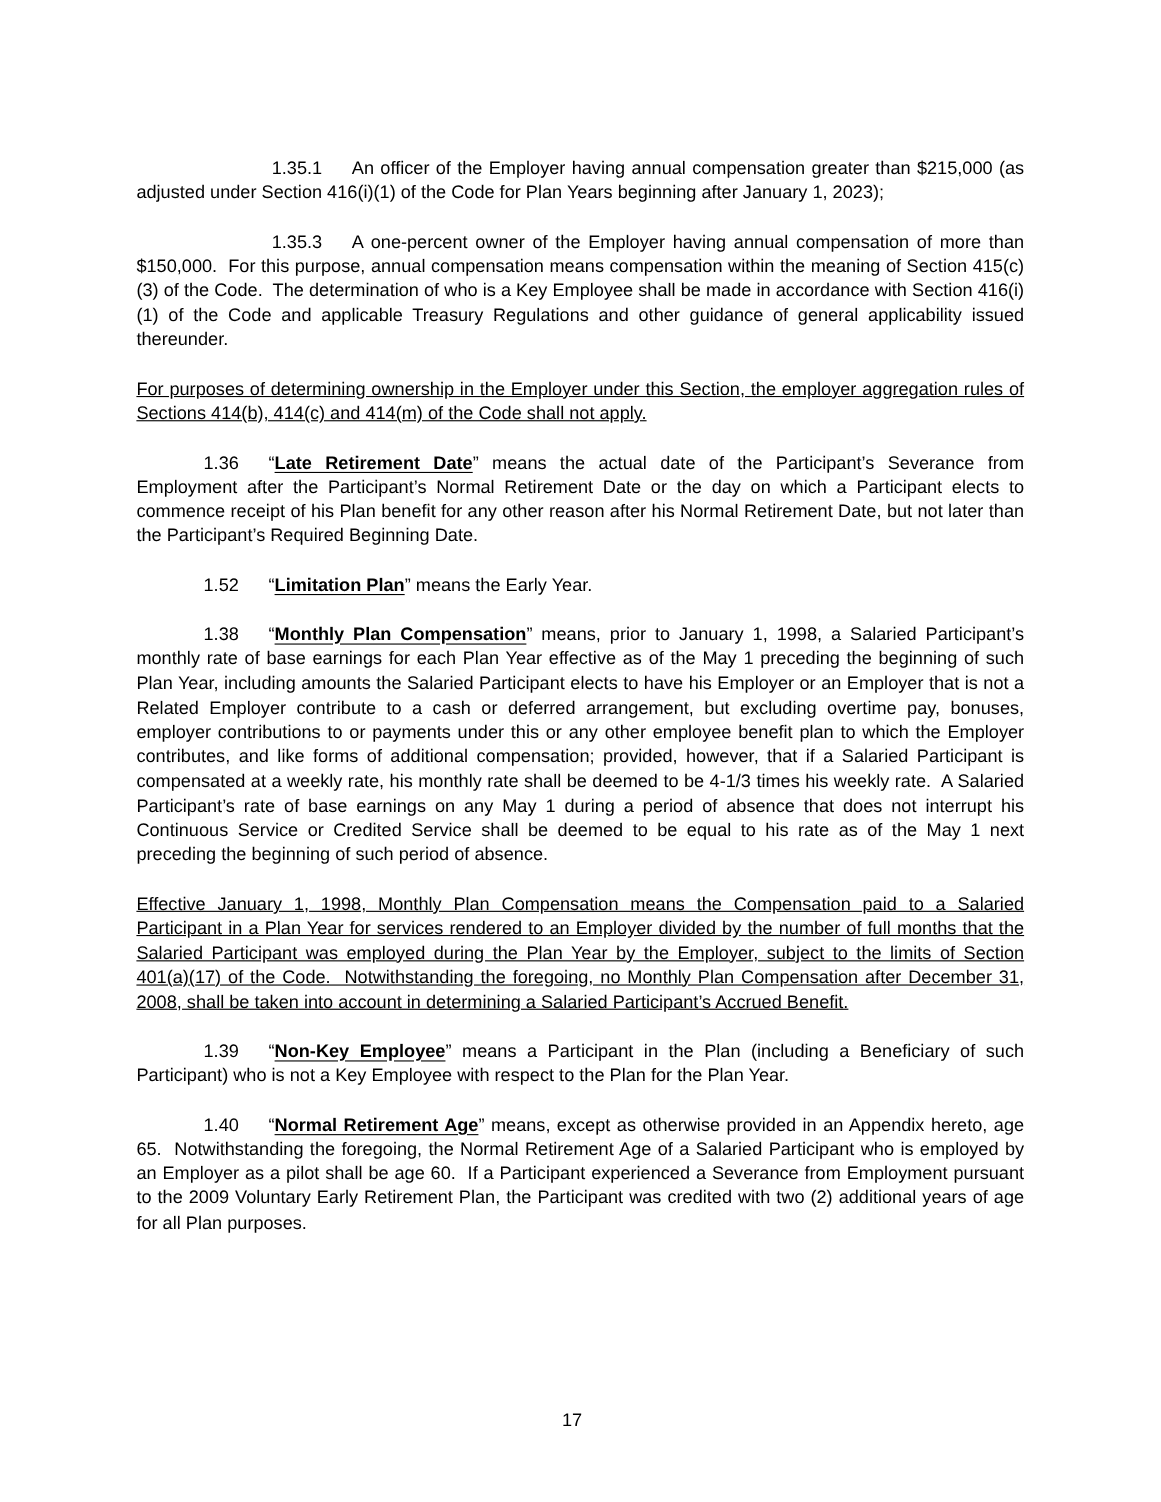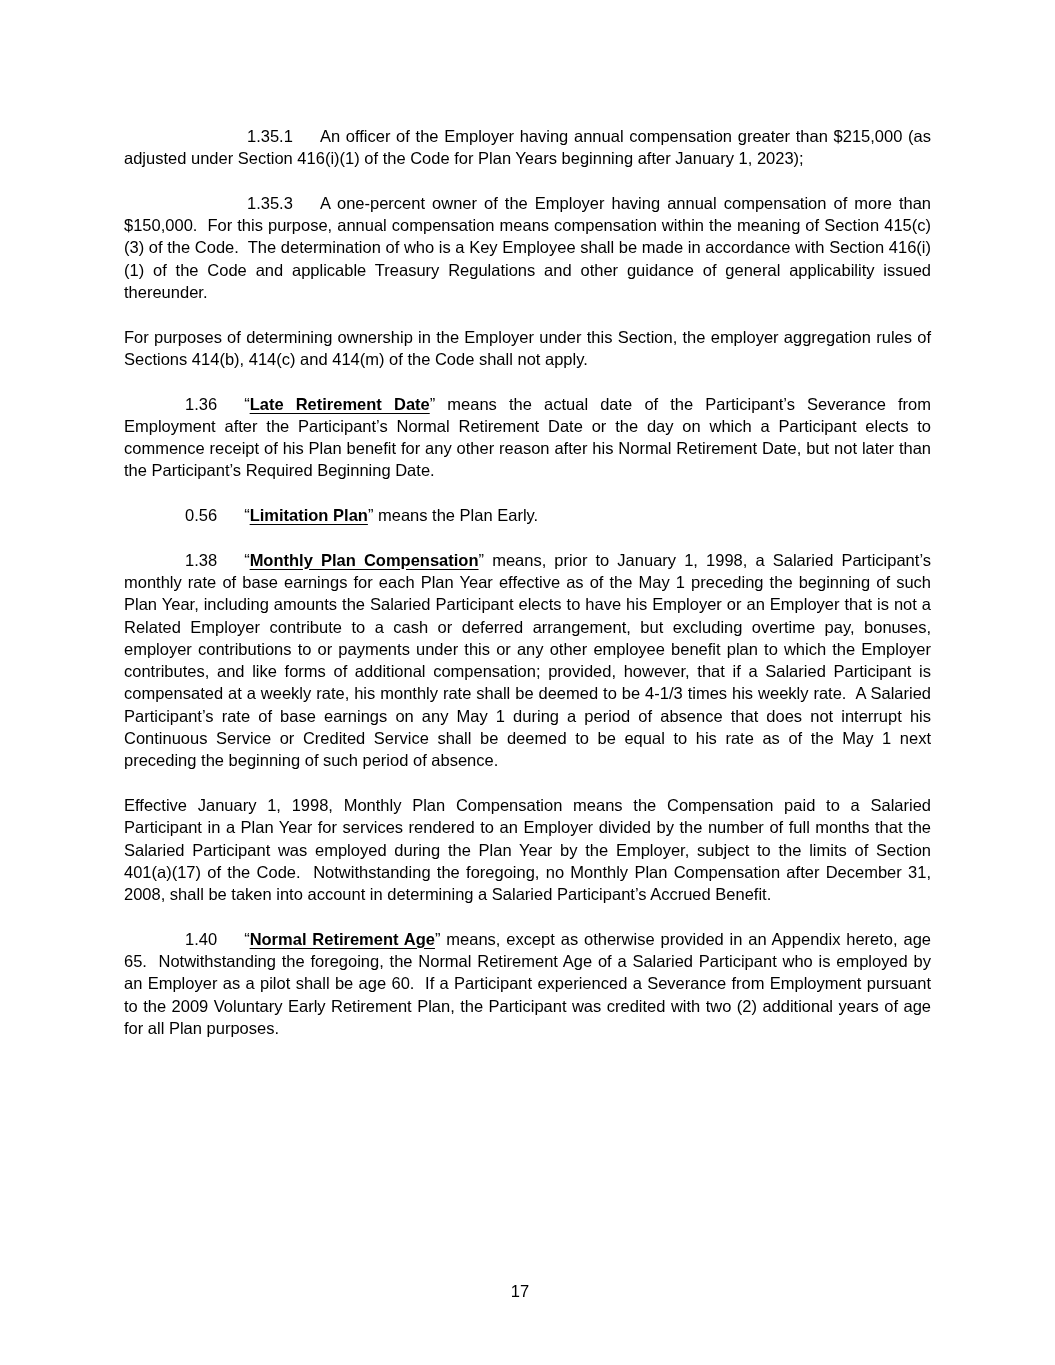--- a/index.html
+++ b/index.html
@@ -12,30 +12,30 @@
     width: 1055px;
     height: 1365px;
     background: #ffffff;
     font-family: "Liberation Sans", sans-serif;
     color: #000000;
     overflow: hidden;
   }
   .doc-body {
     position: absolute;
     left: 124px;
-    top: 125px;
+    top: 142px;
     width: 807px;
     font-size: 16.5px;
     line-height: 22.3px;
   }
   .para {
     margin: 0 0 22.3px 0;
     text-align: justify;
   }
-  .indent-0 { text-indent: 0; }
+  .indent-0 { text-indent: 0; text-decoration: underline; }
   .indent-1 { text-indent: 61px; }
   .indent-2 { text-indent: 123px; }
   .num-gap {
     display: inline-block;
     width: 27px;
   }
   .underlined {
     text-decoration: underline;
     text-underline-offset: 3px;
     font-weight: bold;
@@ -52,21 +52,22 @@
 </style>
 </head>
 <body>
 
 <div class="page">
   <div class="doc-body">
       <p class="para indent-2"><span>1.35.1</span><span class="num-gap"></span><span>An officer of the Employer having annual compensation greater than $215,000 (as adjusted under Section 416(i)(1) of the Code for Plan Years beginning after January 1, 2023);</span></p>
       <p class="para indent-2"><span>1.35.3</span><span class="num-gap"></span><span>A one-percent owner of the Employer having annual compensation of more than $150,000.&nbsp; For this purpose, annual compensation means compensation within the meaning of Section 415(c)(3) of the Code.&nbsp; The determination of who is a Key Employee shall be made in accordance with Section 416(i)(1) of the Code and applicable Treasury Regulations and other guidance of general applicability issued thereunder.</span></p>
       <p class="para indent-0"><span>For purposes of determining ownership in the Employer under this Section, the employer aggregation rules of Sections 414(b), 414(c) and 414(m) of the Code shall not apply.</span></p>
       <p class="para indent-1"><span>1.36</span><span class="num-gap"></span><span>“</span><span class="underlined">Late Retirement Date</span><span>” means the actual date of the Participant’s Severance from Employment after the Participant’s Normal Retirement Date or the day on which a Participant elects to commence receipt of his Plan benefit for any other reason after his Normal Retirement Date, but not later than the Participant’s Required Beginning Date.</span></p>
-      <p class="para indent-1"><span>0.56</span><span class="num-gap"></span><span>“</span><span class="underlined">Limitation Plan</span><span>” means the Plan Early.</span></p>
+      <p class="para indent-1"><span>1.52</span><span class="num-gap"></span><span>“</span><span class="underlined">Limitation Plan</span><span>” means the Early Year.</span></p>
       <p class="para indent-1"><span>1.38</span><span class="num-gap"></span><span>“</span><span class="underlined">Monthly Plan Compensation</span><span>” means, prior to January 1, 1998, a Salaried Participant’s monthly rate of base earnings for each Plan Year effective as of the May 1 preceding the beginning of such Plan Year, including amounts the Salaried Participant elects to have his Employer or an Employer that is not a Related Employer contribute to a cash or deferred arrangement, but excluding overtime pay, bonuses, employer contributions to or payments under this or any other employee benefit plan to which the Employer contributes, and like forms of additional compensation; provided, however, that if a Salaried Participant is compensated at a weekly rate, his monthly rate shall be deemed to be 4-1/3 times his weekly rate.&nbsp; A Salaried Participant’s rate of base earnings on any May 1 during a period of absence that does not interrupt his Continuous Service or Credited Service shall be deemed to be equal to his rate as of the May 1 next preceding the beginning of such period of absence.</span></p>
       <p class="para indent-0"><span>Effective January 1, 1998, Monthly Plan Compensation means the Compensation paid to a Salaried Participant in a Plan Year for services rendered to an Employer divided by the number of full months that the Salaried Participant was employed during the Plan Year by the Employer, subject to the limits of Section 401(a)(17) of the Code.&nbsp; Notwithstanding the foregoing, no Monthly Plan Compensation after December 31, 2008, shall be taken into account in determining a Salaried Participant’s Accrued Benefit.</span></p>
+      <p class="para indent-1"><span>1.39</span><span class="num-gap"></span><span>“</span><span class="underlined">Non-Key Employee</span><span>” means a Participant in the Plan (including a Beneficiary of such Participant) who is not a Key Employee with respect to the Plan for the Plan Year.</span></p>
       <p class="para indent-1"><span>1.40</span><span class="num-gap"></span><span>“</span><span class="underlined">Normal Retirement Age</span><span>” means, except as otherwise provided in an Appendix hereto, age 65.&nbsp; Notwithstanding the foregoing, the Normal Retirement Age of a Salaried Participant who is employed by an Employer as a pilot shall be age 60.&nbsp; If a Participant experienced a Severance from Employment pursuant to the 2009 Voluntary Early Retirement Plan, the Participant was credited with two (2) additional years of age for all Plan purposes.</span></p>
     </div>
   <div class="page-footer">
     <span>17</span>
   </div>
 </div>
 
 </body></html>

